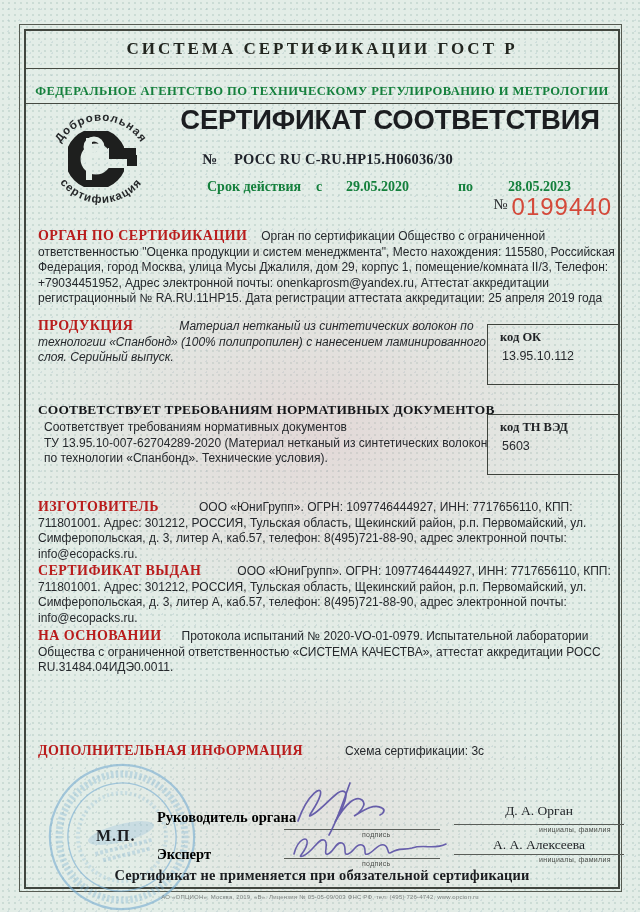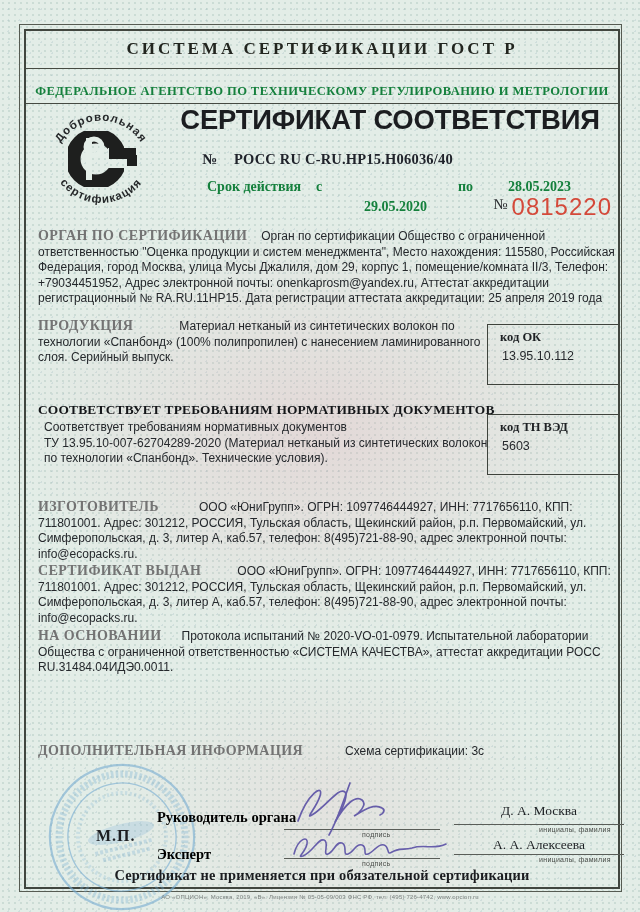--- a/index.html
+++ b/index.html
@@ -30,32 +30,32 @@
   .hdr2{left:0;right:0;top:49px;height:23px;border-bottom:1.5px solid #464a42;
         font:bold 12.6px/22px "Liberation Serif",serif;letter-spacing:.4px;text-align:center;color:#15803d;}
   .logo{left:12px;top:68px;width:126px;height:122px;}
   .logo .arc{font:bold 11.5px "Liberation Sans",sans-serif;letter-spacing:1px;fill:#26282a;}
   .title{left:136px;top:73px;width:456px;text-align:center;
          font:bold 28px/32px "Liberation Sans",sans-serif;letter-spacing:-.2px;color:#1b1d20;transform:scaleX(.98);}
   .numrow{left:176px;top:120px;width:410px;height:20px;}
   .numrow .nsign{left:0;top:0;font:bold 15px "Liberation Serif",serif;color:#20232b;}
   .numrow .nval{left:32px;top:0;font:bold 14.5px "Liberation Serif",serif;color:#20232b;letter-spacing:.2px;}
   .valrow{left:0;top:148px;width:592px;height:20px;font:bold 14px "Liberation Serif",serif;color:#15803d;}
-  .valrow .w1{left:181px;} .valrow .w2{left:290px;} .valrow .d1{left:338px;margin-top:20px;}
+  .valrow .w1{left:181px;} .valrow .w2{left:290px;} .valrow .d1{left:320px;}
   .valrow .w3{left:432px;} .valrow .d2{left:482px;}
   .serial{right:6px;top:163px;height:28px;width:200px;text-align:right;}
   .serial .sp{position:static;font:15px "Liberation Serif",serif;color:#2a2c30;vertical-align:6px;margin-right:4px;}
   .serial .sd{position:static;font:24px/26px "Liberation Sans",sans-serif;color:#d4493a;letter-spacing:1px;}
   .par{font:12px/15.6px "Liberation Sans",sans-serif;color:#25282c;}
-  .sec-h{position:static;font:bold 14px "Liberation Serif",serif;letter-spacing:.4px;color:#737373;}
+  .sec-h{position:static;font:bold 14px "Liberation Serif",serif;letter-spacing:.4px;color:#b91c1c;}
   .sec-t{position:static;}
   .organ{left:12px;top:197px;width:578px;}
   .organ .sec-t{margin-left:14px;}
   .produkt{left:12px;top:287px;width:452px;}
-  .produkt .sec-t{margin-left:46px;}
+  .produkt .sec-t{margin-left:46px;font-style:italic;}
   .codebox{left:461px;right:0;height:59px;border:1.4px solid #3e433c;border-right:none;background:transparent;}
   .codebox .cl{left:12px;top:5px;font:bold 12.5px "Liberation Serif",serif;color:#1e2124;}
   .codebox .cv{left:14px;top:24px;font:12.5px "Liberation Sans",sans-serif;color:#25282c;}
   .box-ok{top:293px;}
   .box-tnved{top:383px;}
   .comp-h{left:12px;top:371px;width:560px;font:bold 13.4px "Liberation Serif",serif;letter-spacing:.2px;color:#141619;}
   .comp-b{left:18px;top:389px;width:450px;}
   .comp-b span{position:static;display:block;}
   .manuf{left:12px;top:468px;width:580px;}
   .manuf .sec-t{margin-left:40px;}
@@ -113,33 +113,33 @@
       <circle cx="56" cy="48" r="8" fill="none" stroke="#e4eee8" stroke-width="5"></circle>
       <rect x="71" y="49" width="27" height="11" fill="#1e1f1e"></rect>
       <rect x="89" y="56" width="10" height="11" fill="#1e1f1e"></rect>
     </g>
   </svg>
 
   <div class="title">СЕРТИФИКАТ СООТВЕТСТВИЯ</div>
 
   <div class="numrow">
     <span class="nsign">№</span>
-    <span class="nval">РОСС RU C-RU.НР15.Н06036/40</span>
+    <span class="nval">РОСС RU C-RU.НР15.Н06036/30</span>
   </div>
 
   <div class="valrow">
     <span class="w1">Срок действия</span>
     <span class="w2">с</span>
     <span class="d1">29.05.2020</span>
     <span class="w3">по</span>
     <span class="d2">28.05.2023</span>
   </div>
 
   <div class="serial">
-    <span class="sp">№</span><span class="sd">0815220</span>
+    <span class="sp">№</span><span class="sd">0199440</span>
   </div>
 
   <div class="par organ">
     <span class="sec-h">ОРГАН ПО СЕРТИФИКАЦИИ</span><span class="sec-t">Орган по сертификации Общество с ограниченной ответственностью "Оценка продукции и систем менеджмента", Место нахождения: 115580, Российская Федерация, город Москва, улица Мусы Джалиля, дом 29, корпус 1, помещение/комната II/3, Телефон: +79034451952, Адрес электронной почты: onenkaprosm@yandex.ru, Аттестат аккредитации регистрационный № RA.RU.11НР15. Дата регистрации аттестата аккредитации: 25 апреля 2019 года</span>
   </div>
 
   <div class="par produkt">
     <span class="sec-h">ПРОДУКЦИЯ</span><span class="sec-t">Материал нетканый из синтетических волокон по технологии «Спанбонд» (100% полипропилен) с нанесением ламинированного слоя. Серийный выпуск.</span>
   </div>
 
@@ -203,21 +203,21 @@
     </g>
   </svg>
 
   <div class="uline ul-sig1">
       <span>подпись</span>
     </div>
   <div class="uline ul-sig2">
       <span>подпись</span>
     </div>
 
-  <div class="name name1">Д. А. Москва</div>
+  <div class="name name1">Д. А. Орган</div>
   <div class="name name2">А. А. Алексеева</div>
   <div class="uline ul-name1">
       <span>инициалы, фамилия</span>
     </div>
   <div class="uline ul-name2">
       <span>инициалы, фамилия</span>
     </div>
 
   <div class="footnote">Сертификат не применяется при обязательной сертификации</div>
 </div>

